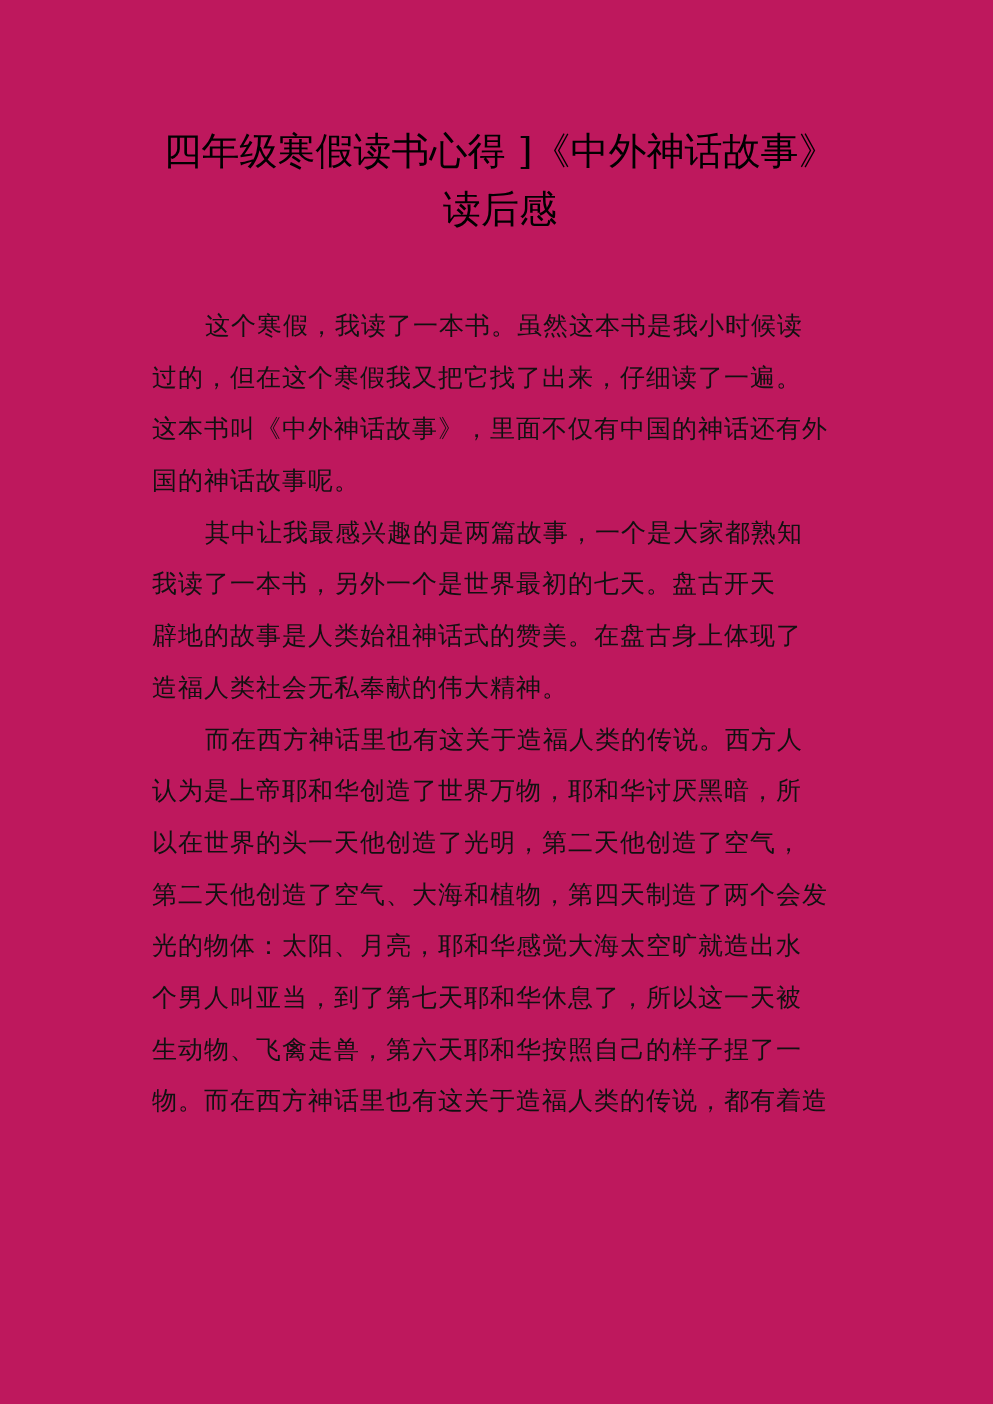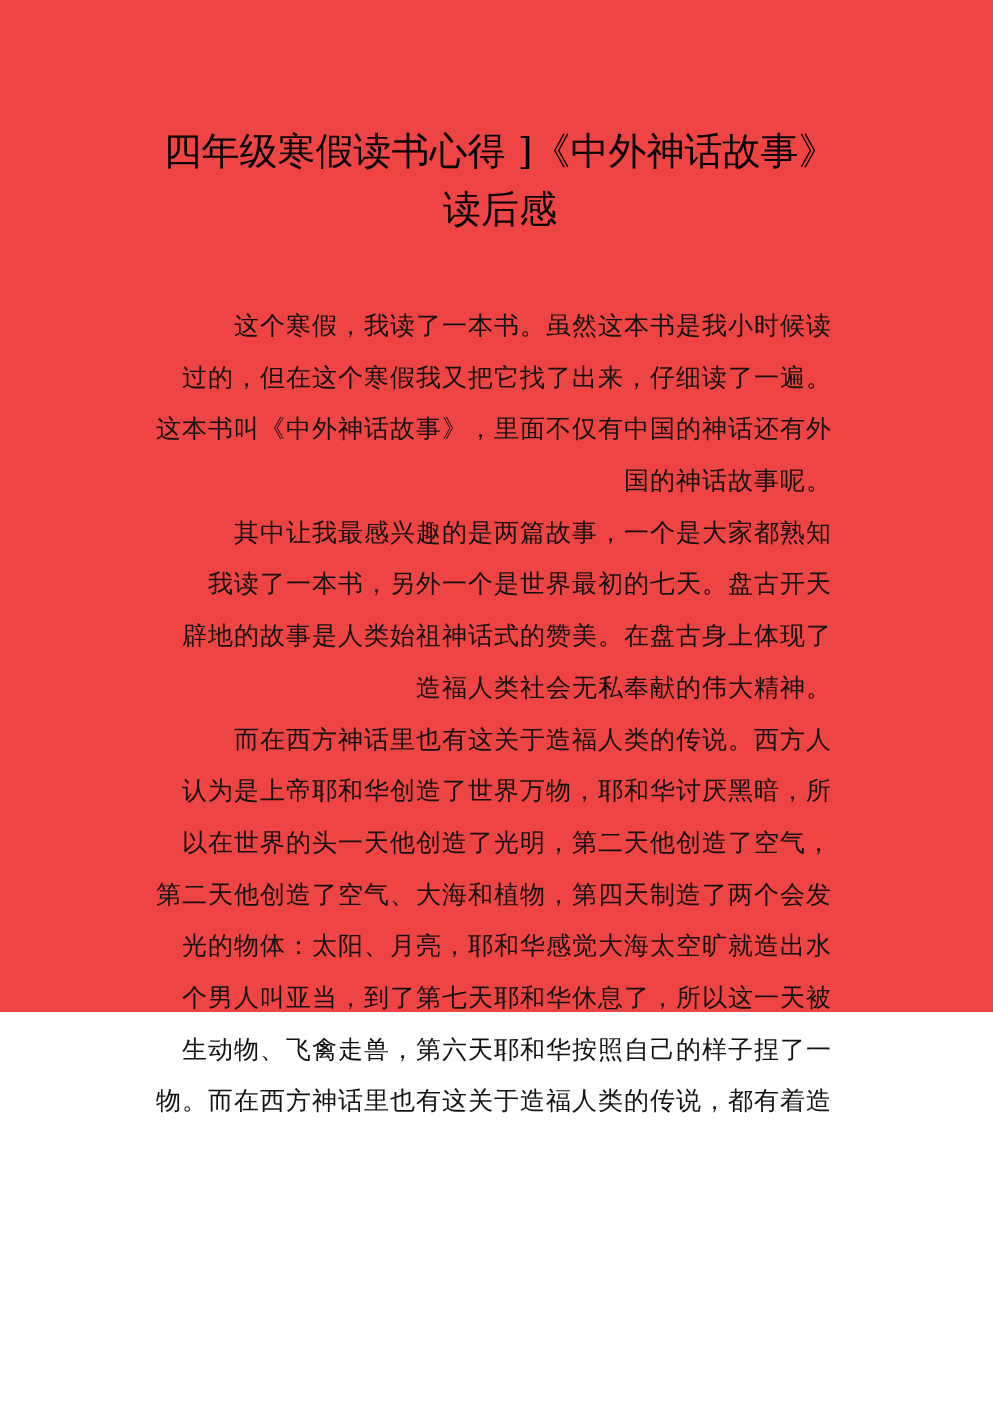--- a/index.html
+++ b/index.html
@@ -13,22 +13,22 @@
       position: relative;
       overflow: hidden;
       font-family: "DejaVu Serif", "Liberation Serif", serif;
       color: #111111;
     }
     .page {
       position: absolute;
       left: 0;
       top: 0;
       width: 993px;
-      height: 1012px;
-      background: #ef4444;
+      height: 1404px;
+      background: #be185d;
     }
     .title {
       position: absolute;
       left: 140px;
       top: 122px;
       width: 720px;
       text-align: center;
       font-size: 38px;
       line-height: 58px;
       font-weight: normal;
@@ -45,21 +45,20 @@
       left: 152px;
       top: 300px;
       width: 680px;
     }
     .para {
       margin: 0;
       font-size: 25px;
       line-height: 51.7px;
       color: #111;
       white-space: nowrap;
-      text-align: right;
     }
     .para .ln {
       display: block;
       height: 51.7px;
       letter-spacing: 1px;
     }
     .para .ln.indent {
       padding-left: 53px;
     }
   </style>

